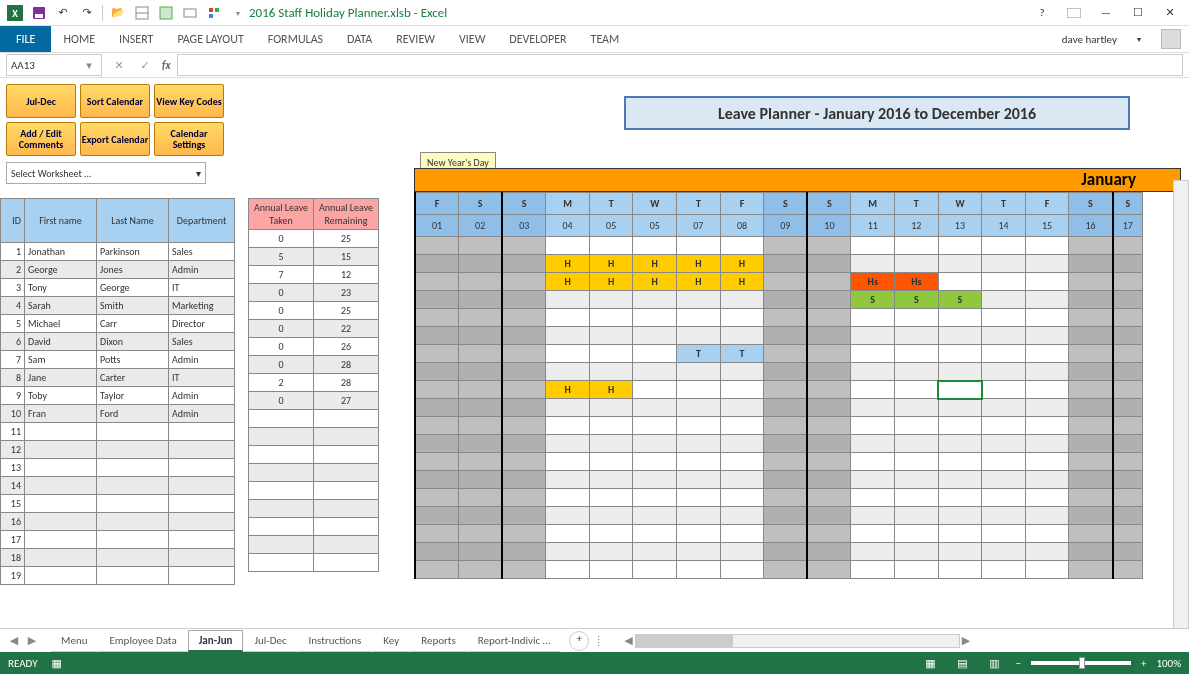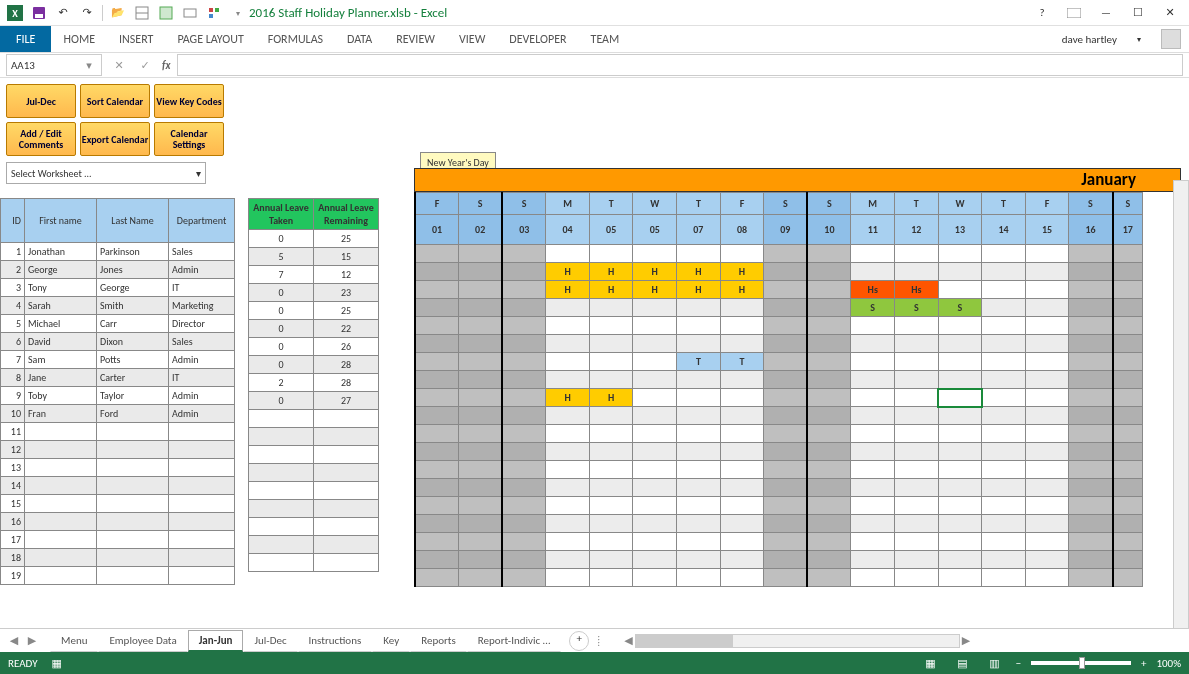--- a/index.html
+++ b/index.html
@@ -31,33 +31,33 @@
 .emp-table th,.emp-table td{border:1px solid #888;padding:2px 3px;height:18px}
 .emp-table th{background:#a8d0f0;font-weight:normal;text-align:center;height:44px;vertical-align:middle}
 .emp-table .col-id{width:24px;text-align:right}
 .emp-table .col-fn{width:72px}
 .emp-table .col-ln{width:72px}
 .emp-table .col-dp{width:66px}
 .emp-table tbody tr:nth-child(even) td{background:#eaeaea}
 .emp-table tbody tr:nth-child(odd) td{background:#fff}
 .leave-table{position:absolute;left:248px;top:120px;border-collapse:collapse;font-size:10px}
 .leave-table th,.leave-table td{border:1px solid #888;padding:2px 3px;height:18px;text-align:center}
-.leave-table th{background:#22c55e;font-weight:bold;height:28px;vertical-align:middle;width:65px}
+.leave-table th{background:#fca5a5;font-weight:normal;height:28px;vertical-align:middle;width:65px}
 .leave-table tbody tr:nth-child(even) td{background:#eaeaea}
 .leave-table tbody tr:nth-child(odd) td{background:#fff}
 .leave-table td{width:65px}
 .title-banner{position:absolute;left:624px;top:18px;width:506px;height:34px;background:#dae8f4;border:2px solid #4a7ab0;display:flex;align-items:center;justify-content:center;font-size:16px;font-weight:bold;color:#333}
 .note-box{position:absolute;left:420px;top:74px;background:#fffac0;border:1px solid #888;padding:3px 6px;font-size:10px}
 .note-line{position:absolute;left:434px;top:93px;width:50px;height:20px;pointer-events:none}
 .cal{position:absolute;left:414px;top:90px;right:8px}
 .cal-month{height:24px;background:#ff9900;border:1px solid #333;text-align:right;font-size:17px;font-weight:bold;padding-right:44px;line-height:22px;color:#000}
 .cal-grid{border-collapse:collapse;font-size:10px}
 .cal-grid th,.cal-grid td{border:1px solid #888;height:18px;text-align:center;width:43.6px}
 .cal-grid .dow{background:#a8d0f0;height:22px;font-weight:bold}
-.cal-grid .dnum{background:#a8d0f0;height:30px;font-weight:bold}
+.cal-grid .dnum{background:#a8d0f0;height:22px;font-weight:normal}
 .cal-grid td.wk{background:#bfbfbf}
 .cal-grid td.wd{background:#fff}
 .cal-grid tbody tr:nth-child(even) td.wk{background:#b0b0b0}
 .cal-grid tbody tr:nth-child(even) td.wd{background:#ececec}
 .cal-grid td.lastcol{width:30px}
 .cal-grid th.lastcol{width:30px}
 .dow.weekend{background:#8fbfe8}
 .dnum.weekend{background:#8fbfe8}
 .H{background:#ffcc00!important;font-weight:bold}
 .Hs{background:#ff5500!important;font-weight:bold}
@@ -398,20 +398,21 @@
           <td></td>
           <td></td>
         </tr>
         <tr>
           <td></td>
           <td></td>
         </tr>
       </tbody>
   </table>
 
+  <div class="title-banner">Leave Planner - January 2016 to December 2016</div>
   <div class="note-box">New Year's Day</div>
   <svg class="note-line">
       <line x1="0" y1="0" x2="12" y2="26" stroke="#c44" stroke-width="1"></line>
     </svg>
 
   <div class="cal">
     <div class="cal-month">January</div>
     <table class="cal-grid">
       <thead>
         <tr id="dow-row">

